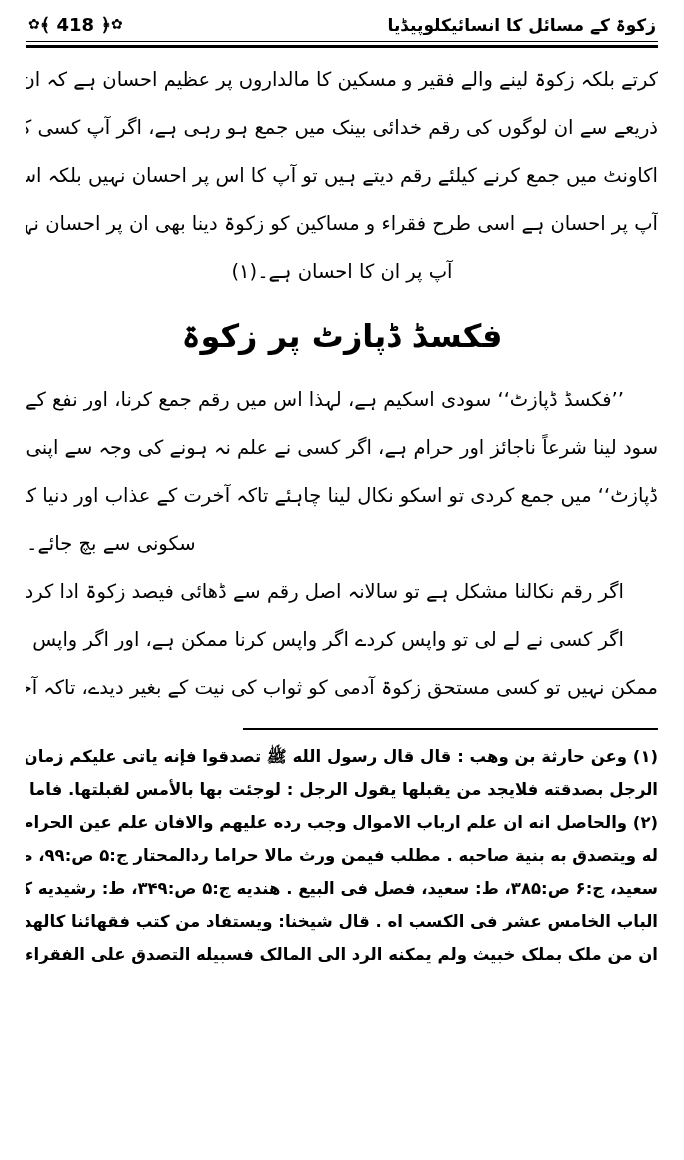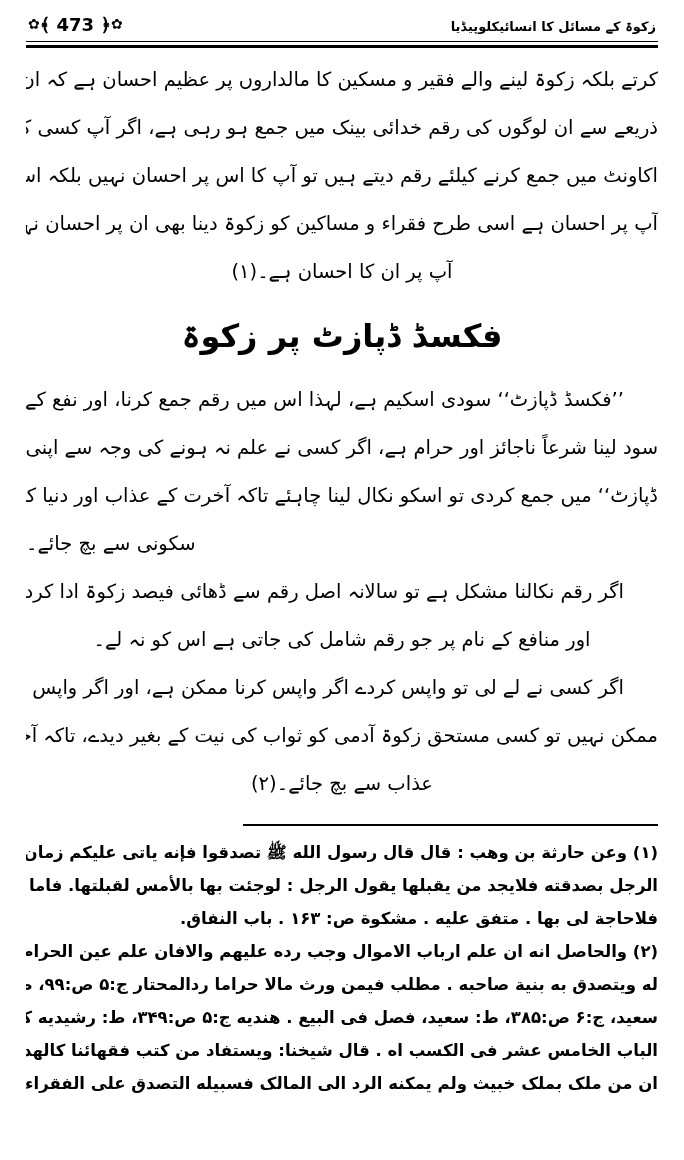--- a/index.html
+++ b/index.html
@@ -6,21 +6,21 @@
   .page{
     width:684px;height:1160px;margin:0 auto;background:#ffffff;
     box-sizing:border-box;padding:0 26px;overflow:hidden;
     font-family:"DejaVu Sans",sans-serif;color:#000;direction:rtl;
   }
   
   .hdr{
     display:flex;justify-content:space-between;align-items:flex-end;
     padding:14px 2px 4px 2px;
   }
-  .book-title{font-size:13px;font-weight:bold;line-height:1.2;}
+  .book-title{font-size:17px;font-weight:bold;line-height:1.2;}
   .pagenum{font-size:18px;font-weight:bold;direction:ltr;letter-spacing:1px;}
   .pagenum .orn{font-size:14px;position:relative;top:-2px;}
   .hdr-rule{
     height:3px;border-top:1.5px solid #000;border-bottom:3.5px solid #000;
     margin:2px 0 8px 0;
   }
   
   .body{font-size:19.5px;}
   .line{
     height:48px;line-height:48px;overflow:hidden;white-space:nowrap;
@@ -46,52 +46,49 @@
   .fline.r{text-align:right;text-align-last:right;}
 </style>
 </head>
 <body>
 
 <div class="page">
 
   <div class="hdr">
     <div class="book-title">زکوۃ کے مسائل کا انسائیکلوپیڈیا</div>
     <div class="pagenum"><span class="orn">✿</span><span>﴾</span>
-      <span>473</span>
+      <span>418</span>
       <span>﴿</span><span class="orn">✿</span></div>
   </div>
 
   <div class="hdr-rule"></div>
 
   <div class="body">
     <div class="line">کرتے بلکہ زکوۃ لینے والے فقیر و مسکین کا مالداروں پر عظیم احسان ہے کہ ان کے</div>
     <div class="line">ذریعے سے ان لوگوں کی رقم خدائی بینک میں جمع ہو رہی ہے، اگر آپ کسی کو اپنے</div>
     <div class="line">اکاونٹ میں جمع کرنے کیلئے رقم دیتے ہیں تو آپ کا اس پر احسان نہیں بلکہ اس آدمی کا</div>
     <div class="line">آپ پر احسان ہے اسی طرح فقراء و مساکین کو زکوۃ دینا بھی ان پر احسان نہیں بلکہ</div>
     <div class="line c">آپ پر ان کا احسان ہے۔(۱)</div>
 
     <div class="heading">فکسڈ ڈپازٹ پر زکوۃ</div>
 
     <div class="line indent">’’فکسڈ ڈپازٹ‘‘ سودی اسکیم ہے، لہذا اس میں رقم جمع کرنا، اور نفع کے نام پر</div>
     <div class="line">سود لینا شرعاً ناجائز اور حرام ہے، اگر کسی نے علم نہ ہونے کی وجہ سے اپنی رقم ’’فکسڈ</div>
     <div class="line">ڈپازٹ‘‘ میں جمع کردی تو اسکو نکال لینا چاہئے تاکہ آخرت کے عذاب اور دنیا کی بے</div>
     <div class="line l">سکونی سے بچ جائے۔</div>
     <div class="line indent">اگر رقم نکالنا مشکل ہے تو سالانہ اصل رقم سے ڈھائی فیصد زکوۃ ادا کردے</div>
-    <div class="line c">اور منافع کے نام پر جو رقم شامل کی جاتی ہے اس کو نہ لے۔</div>
     <div class="line indent">اگر کسی نے لے لی تو واپس کردے اگر واپس کرنا ممکن ہے، اور اگر واپس کرنا</div>
     <div class="line">ممکن نہیں تو کسی مستحق زکوۃ آدمی کو ثواب کی نیت کے بغیر دیدے، تاکہ آخرت کے</div>
-    <div class="line c">عذاب سے بچ جائے۔(۲)</div>
   </div>
 
   <div class="fn-rule"></div>
 
   <div class="footnotes">
     <div class="fline">(۱) وعن حارثة بن وهب : قال قال رسول الله ﷺ تصدقوا فإنه ياتى عليكم زمان يمشى</div>
     <div class="fline">الرجل بصدقته فلايجد من يقبلها يقول الرجل : لوجئت بها بالأمس لقبلتها. فاما اليوم</div>
-    <div class="fline r">فلاحاجة لى بها . متفق عليه . مشكوة ص: ۱۶۳ . باب النفاق.</div>
     <div class="fline">(۲) والحاصل انه ان علم ارباب الاموال وجب رده عليهم والافان علم عين الحرام لايحل</div>
     <div class="fline">له ويتصدق به بنية صاحبه . مطلب فيمن ورث مالا حراما ردالمحتار ج:۵ ص:۹۹، ط:</div>
     <div class="fline">سعيد، ج:۶ ص:۳۸۵، ط: سعيد، فصل فى البيع . هنديه ج:۵ ص:۳۴۹، ط: رشيديه كوئٹه</div>
     <div class="fline">الباب الخامس عشر فى الكسب اه . قال شيخنا: ويستفاد من كتب فقهائنا كالهداية وغيرها</div>
     <div class="fline r">ان من ملک بملک خبيث ولم يمكنه الرد الى المالک فسبيله التصدق على الفقراء . =</div>
   </div>
 
 </div>
 
 </body></html>

